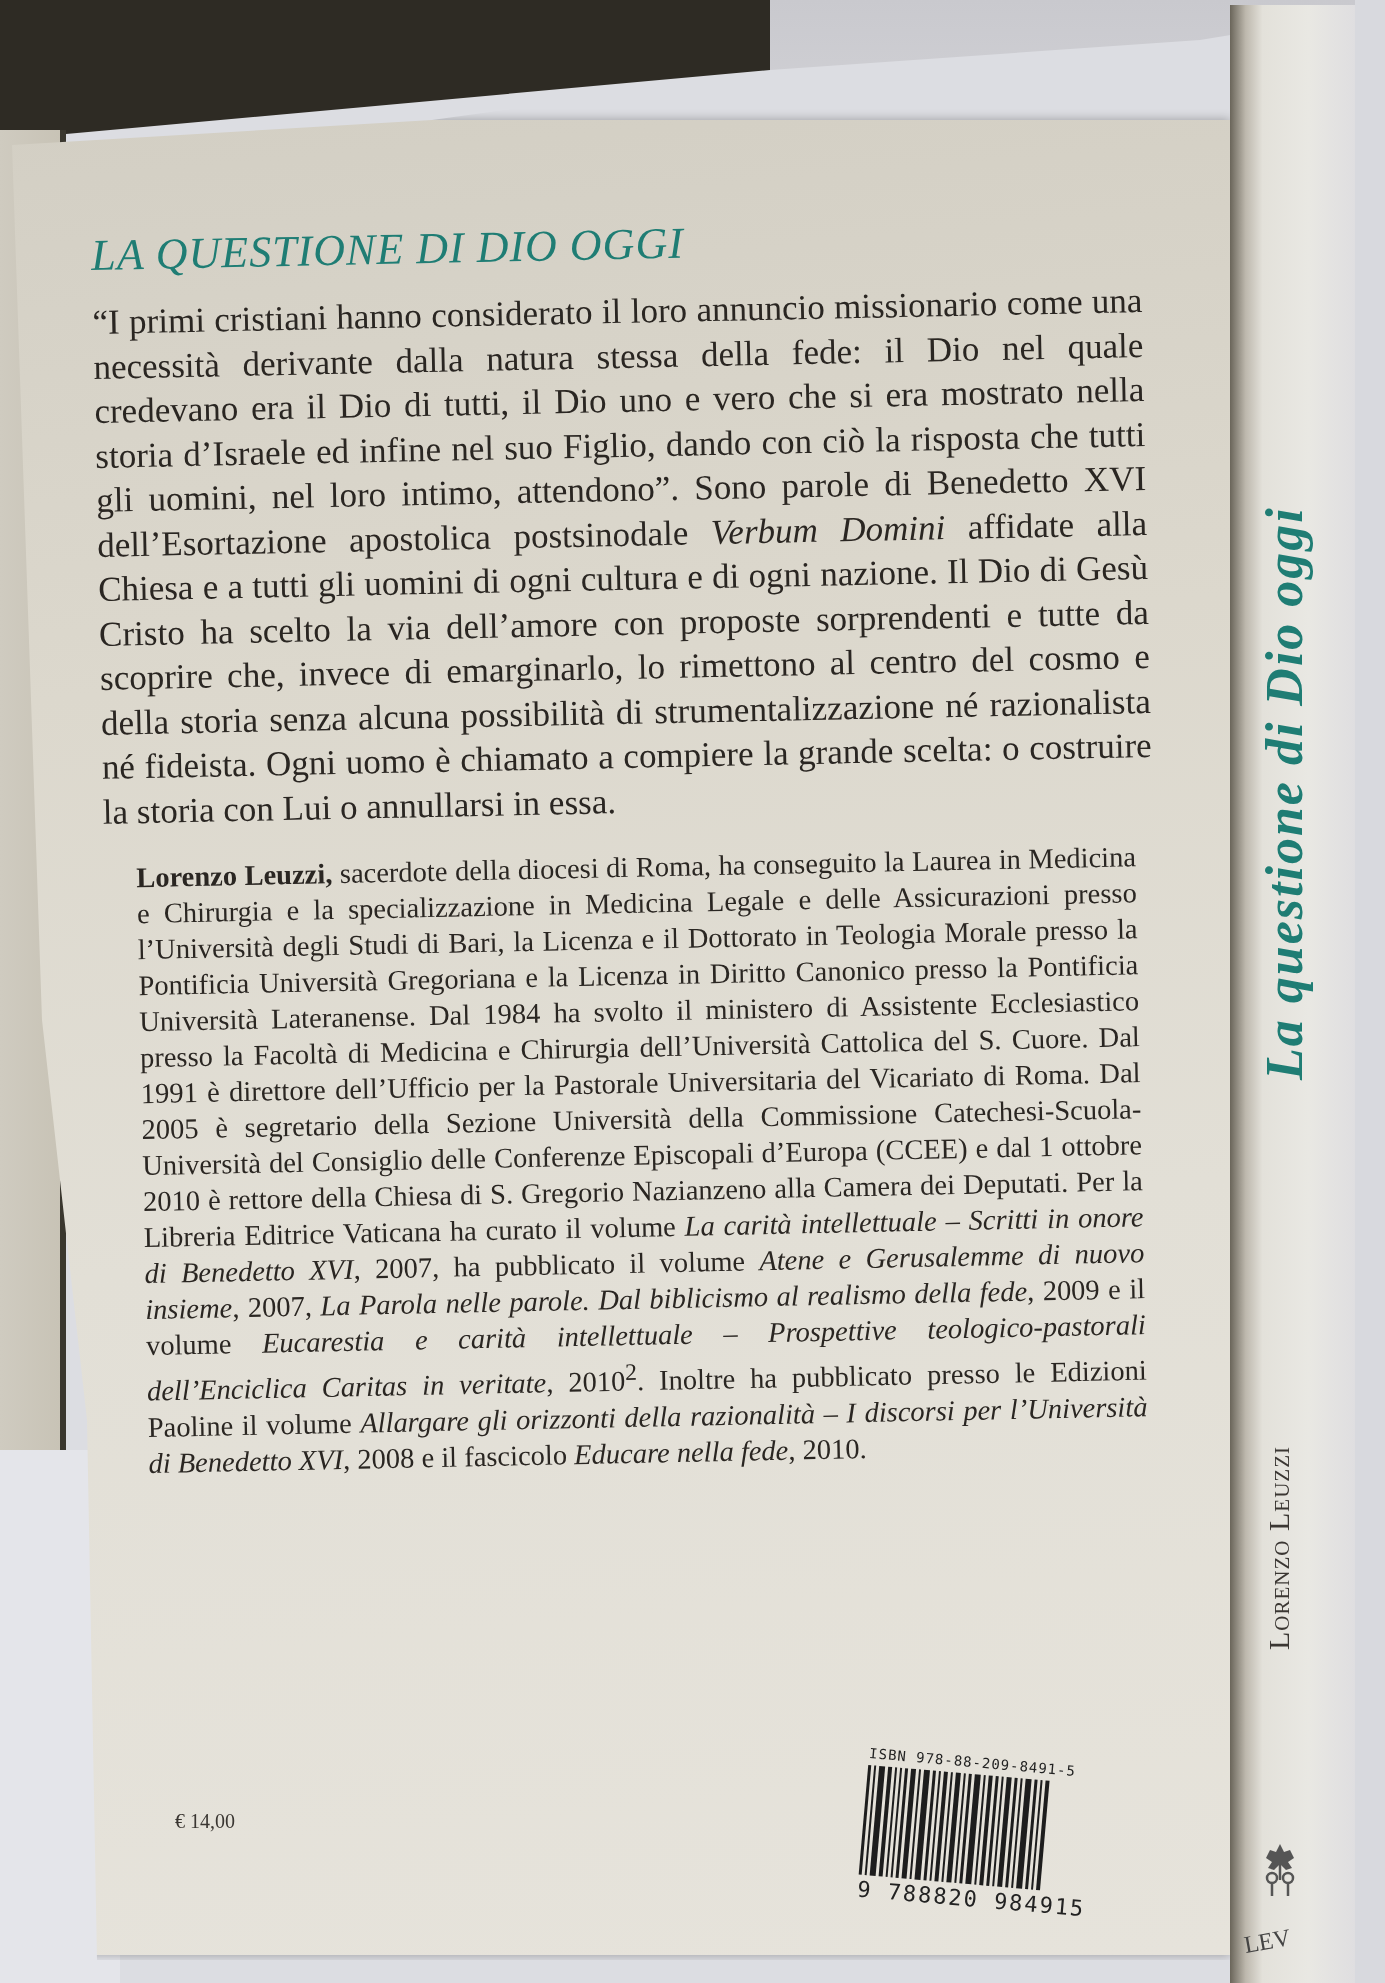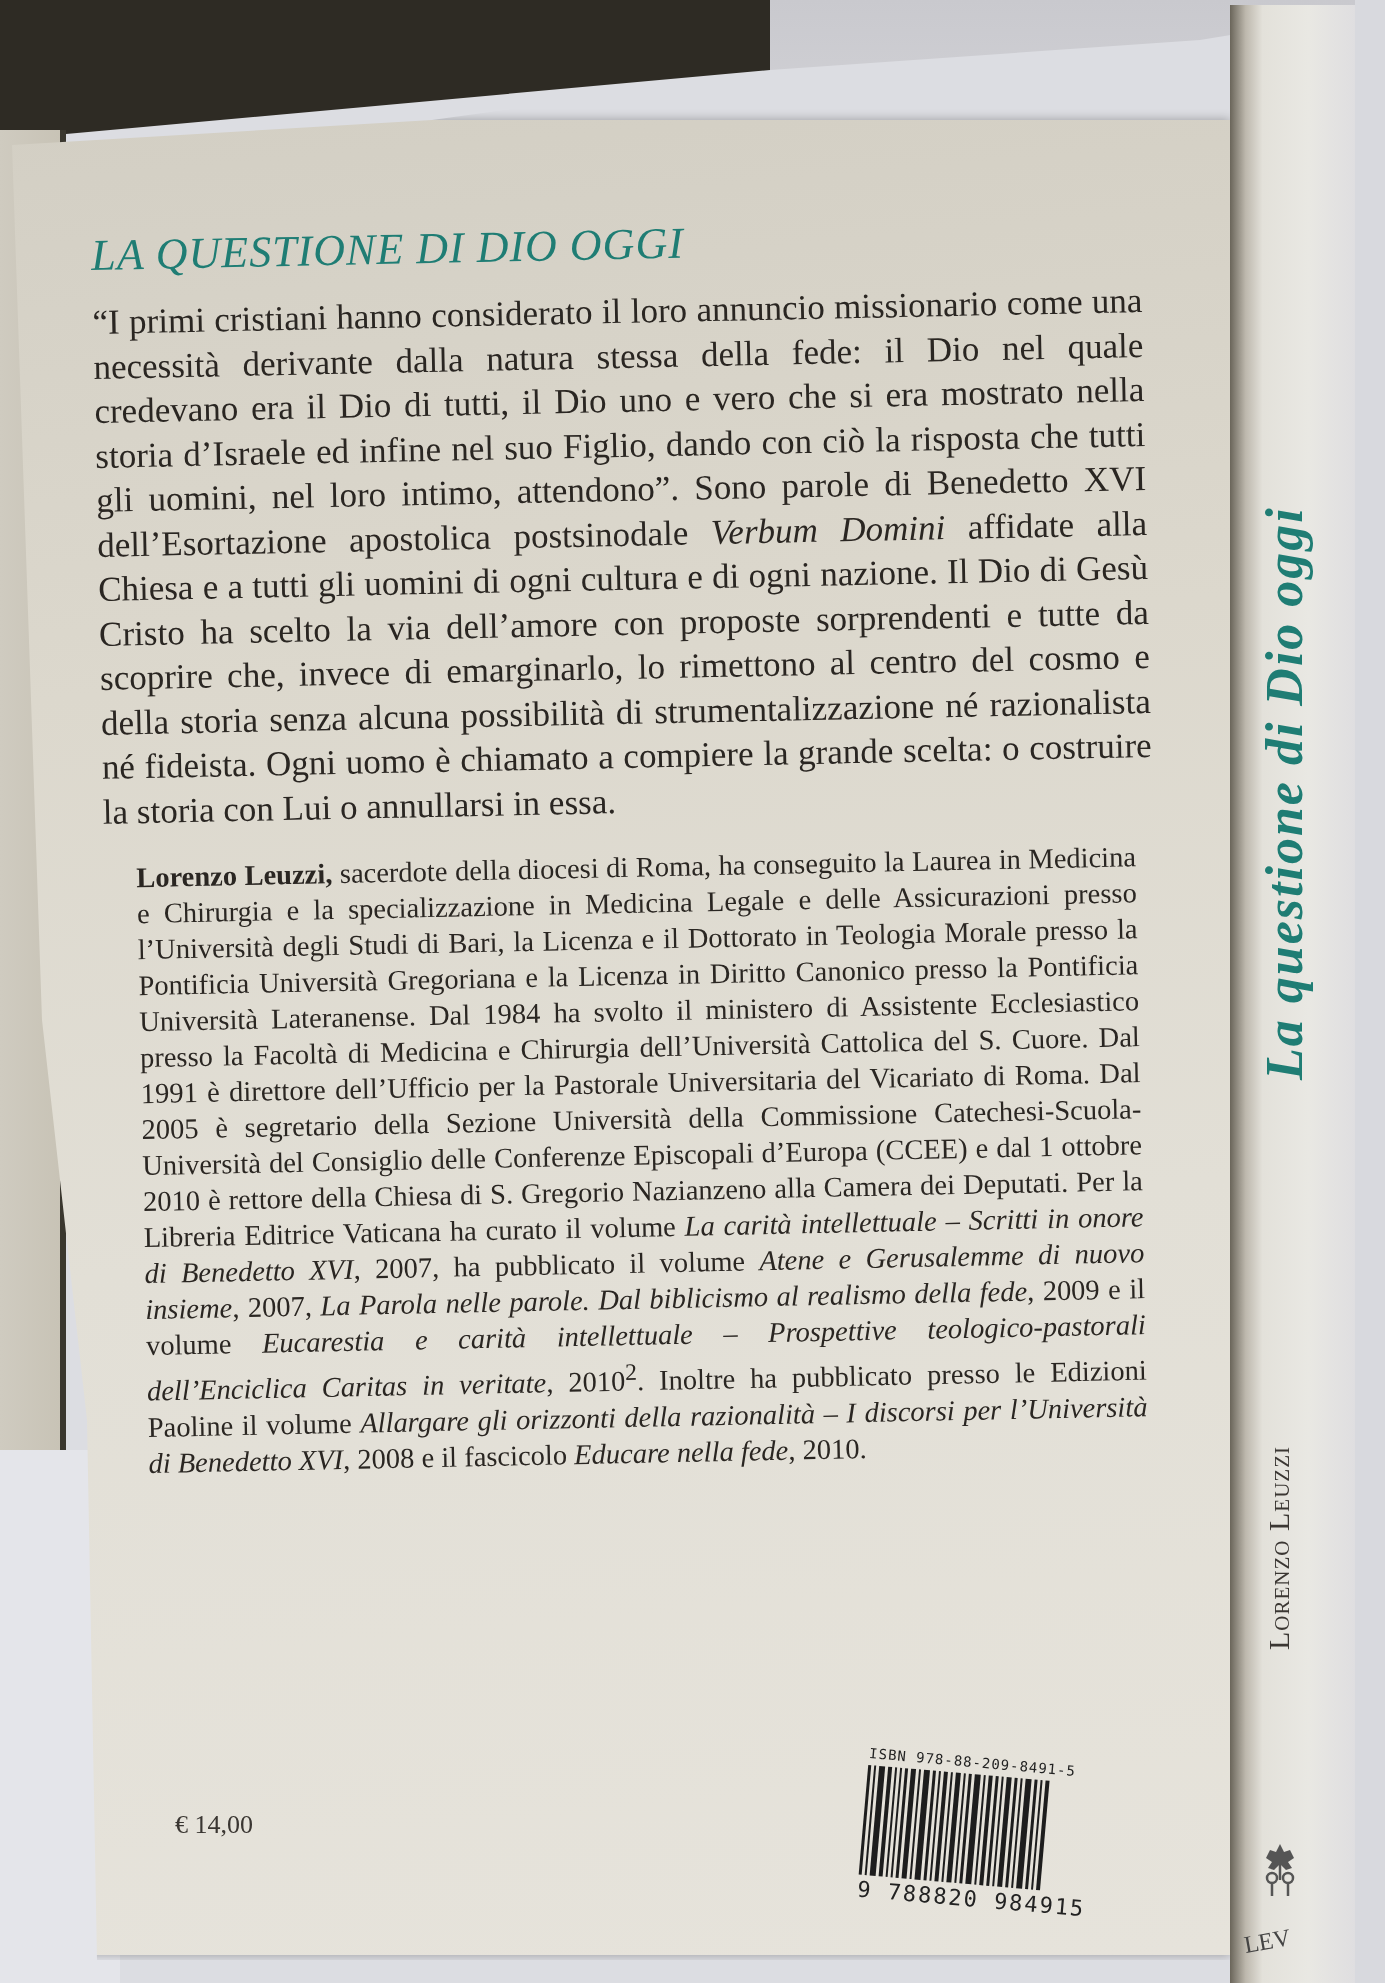--- a/index.html
+++ b/index.html
@@ -57,21 +57,21 @@
       width: 1050px; text-align: justify; margin: 0;
     }
     .bio {
       font-family: "Liberation Serif", serif; font-size: 28.5px; line-height: 36px;
       width: 1000px; text-align: justify; margin: 26px 0 0 32px;
     }
     .bio b { font-weight: bold; }
     .bio i { font-style: italic; }
     .price {
       position: absolute; left: 175px; top: 1810px;
-      font-family: "Liberation Serif", serif; font-size: 26px; color: #3a3632;
+      font-family: "Liberation Serif", serif; font-size: 20px; color: #3a3632;
     }
     .barcode-box {
       position: absolute; left: 870px; top: 1745px; width: 240px; height: 180px;
       transform: rotate(5deg); transform-origin: 0 0;
       font-family: "DejaVu Sans Mono", monospace; color: #222;
     }
     .isbn-label { font-size: 14px; letter-spacing: 1px; }
     .bars {
       display: flex; align-items: flex-start; height: 110px; margin-top: 4px;
     }

